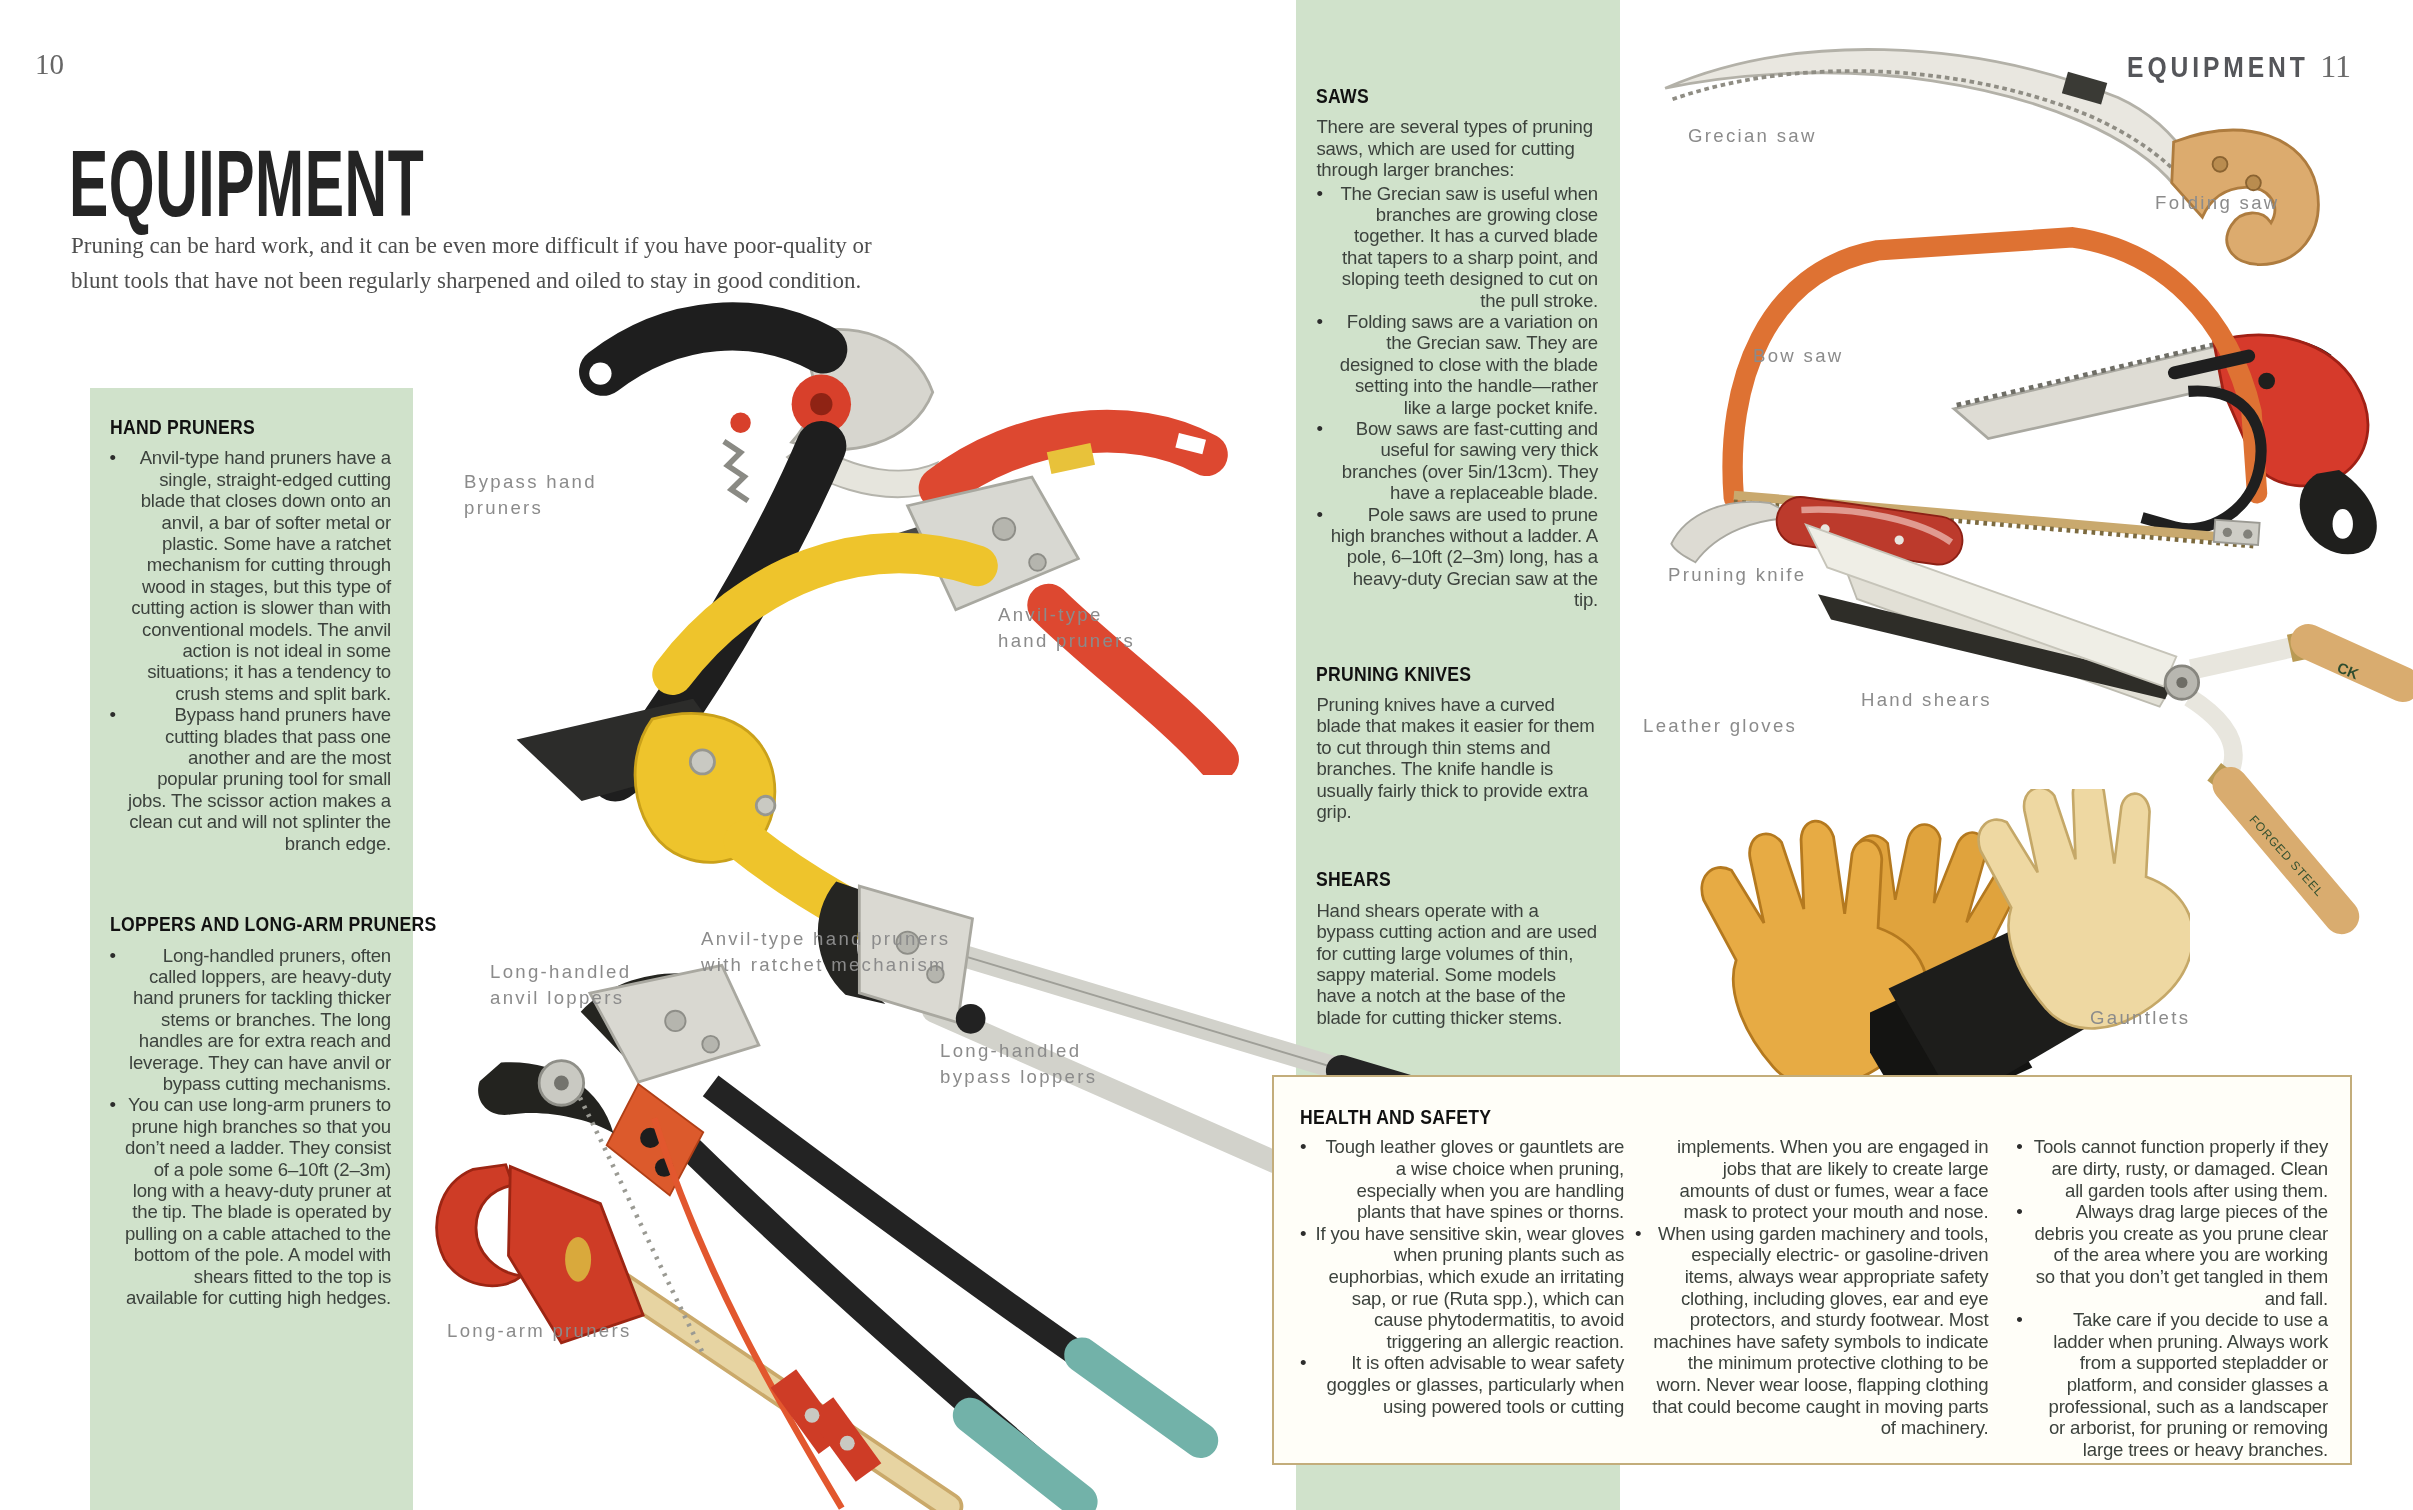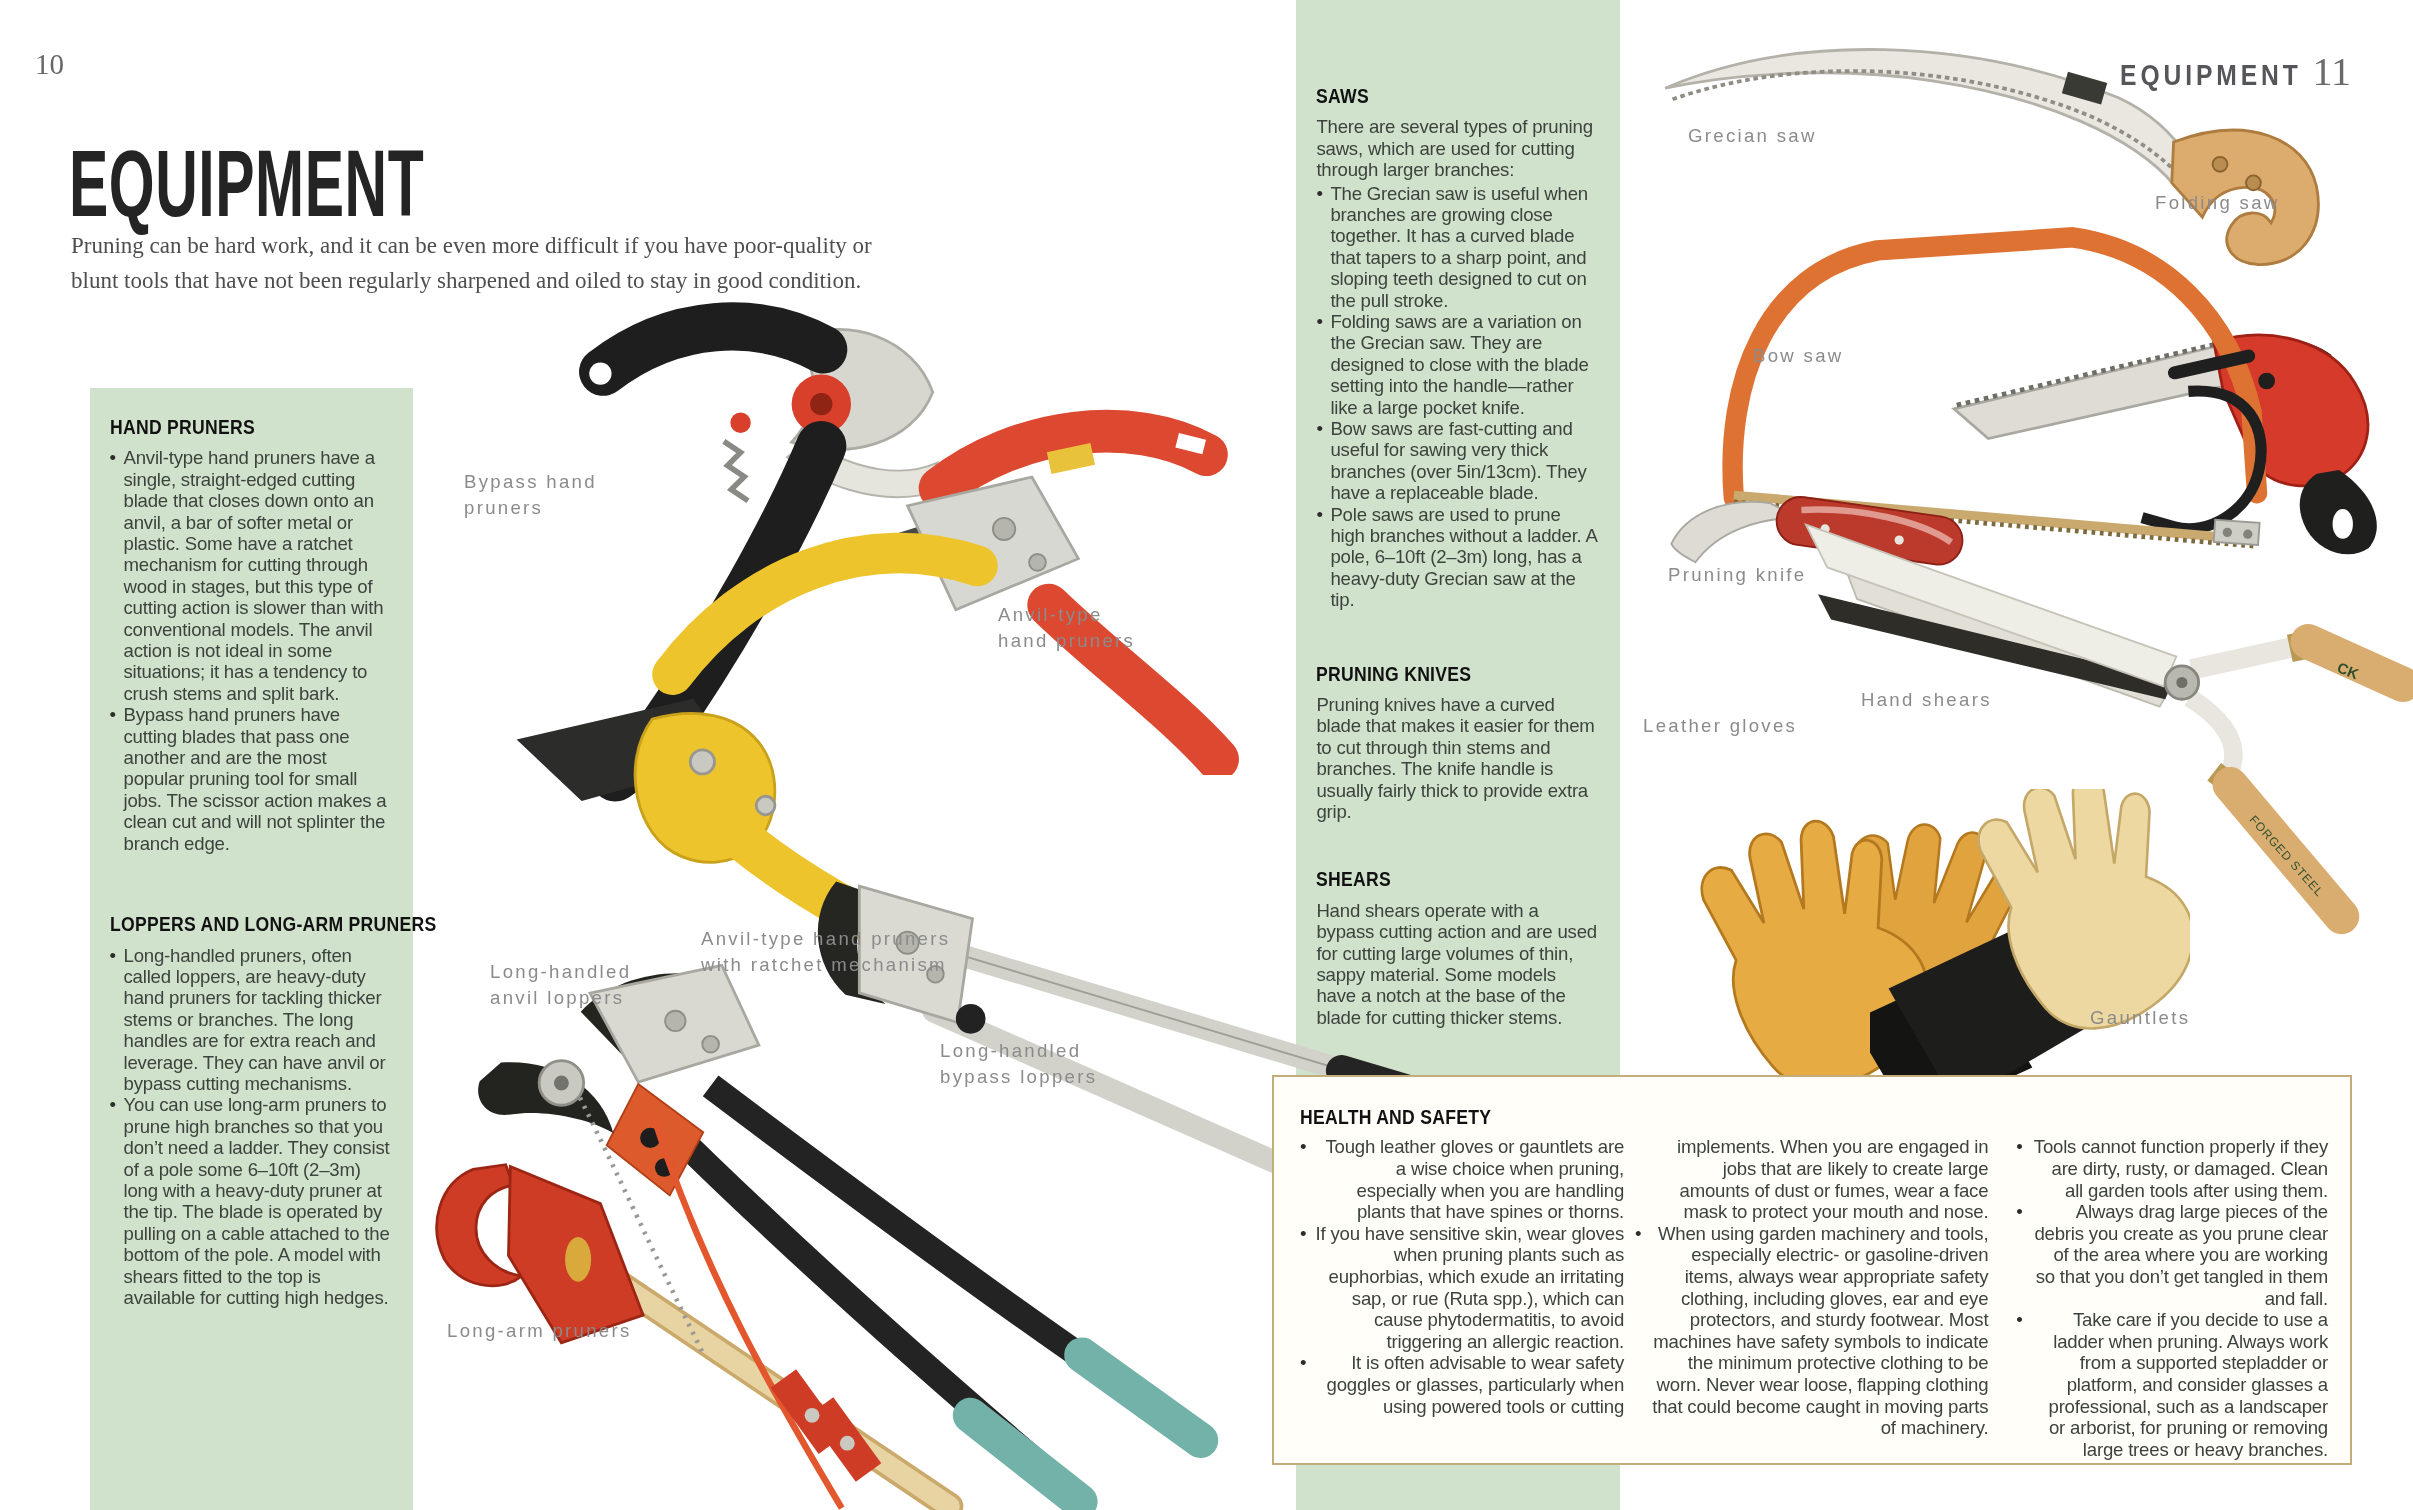--- a/index.html
+++ b/index.html
@@ -5,39 +5,39 @@
   html,body{margin:0;padding:0;background:#ffffff;}
   .page{position:relative;width:2413px;height:1510px;background:#ffffff;overflow:hidden;
         font-family:"Liberation Sans",sans-serif;}
 
   
   .pagenum-left{position:absolute;left:35px;top:48px;font-family:"Liberation Serif",serif;
         font-size:29px;color:#666;}
   .hdr-right{position:absolute;right:62px;top:48px;white-space:nowrap;text-align:right;}
   .hdr-word{display:inline-block;transform:scaleX(.85);transform-origin:right center;
         font-weight:bold;font-size:29px;letter-spacing:4.6px;color:#55565a;vertical-align:baseline;}
-  .hdr-num{font-family:"Liberation Serif",serif;font-size:40px;color:#6a6a6a;margin-left:11px;}
+  .hdr-num{font-family:"Liberation Serif",serif;font-size:32px;color:#6a6a6a;margin-left:11px;}
 
   .big-title{position:absolute;left:69px;top:136px;font-size:95px;font-weight:bold;
         line-height:1;letter-spacing:0.9px;color:#242424;transform:scaleX(.62);
         transform-origin:left top;white-space:nowrap;}
   .intro{position:absolute;left:71px;top:228px;width:817px;font-family:"Liberation Serif",serif;
         font-size:23px;line-height:35px;color:#4e4e4e;}
 
   
   .panel{position:absolute;background:#d0e2cb;box-sizing:border-box;z-index:1;}
   #left-panel{left:90px;top:388px;width:323px;height:1122px;padding:28px 22px 0 19.5px;}
   #mid-panel{left:1296px;top:0;width:324px;height:1510px;padding:85px 22px 0 20.4px;}
   .panel h4{margin:0 0 8.4px 0;}
   .panel h4 .ph{display:inline-block;transform:scaleX(.88);transform-origin:left center;
         white-space:nowrap;font-weight:bold;font-size:20px;letter-spacing:0.3px;color:#111;}
   .panel p,.panel li{font-size:18.6px;line-height:21.4px;letter-spacing:-0.2px;color:#3c423d;margin:0;}
   .panel p{margin-bottom:1.9px;}
   .panel ul{margin:0;padding:0 0 0 14px;list-style:none;}
-  .panel li{position:relative;}
+  .panel li{position:relative;text-align:right;}
   .panel li:before{content:"\2022";position:absolute;left:-14px;top:0;color:#2d2d2d;}
   .sec-gap1{margin-top:59px;}
   .sec-gap2{margin-top:52px;}
   .sec-gap3{margin-top:46px;}
 
   
   #safety-box{position:absolute;left:1272px;top:1075px;width:1080px;height:390px;
         background:#fffef8;border:2.8px solid #c3ad7b;box-sizing:border-box;z-index:5;
         padding-top:29px;}
   #safety-box h4{margin:0 0 7.4px 26px;}

